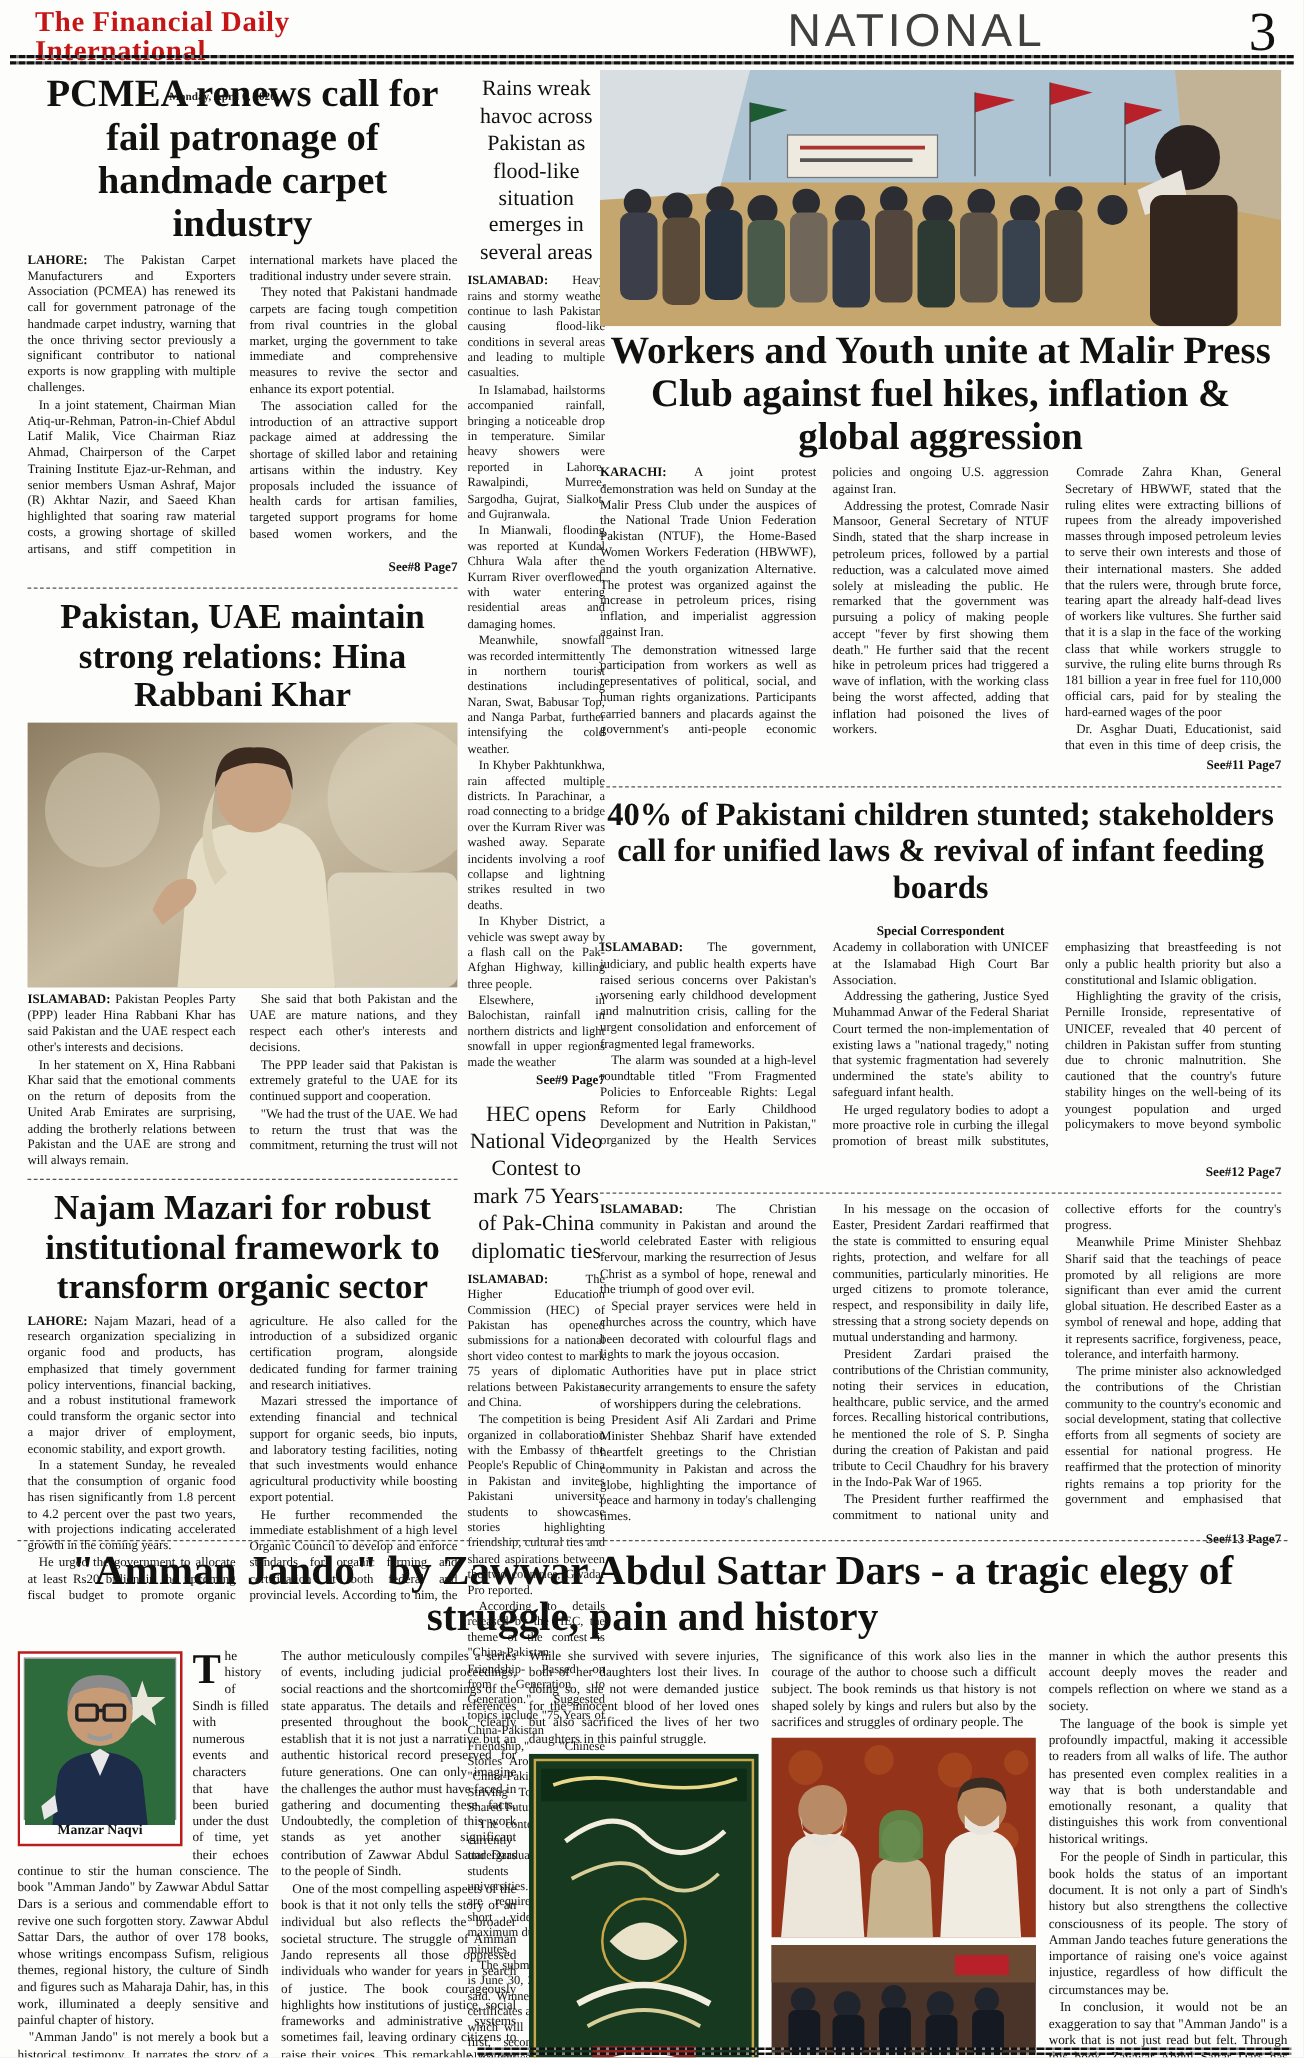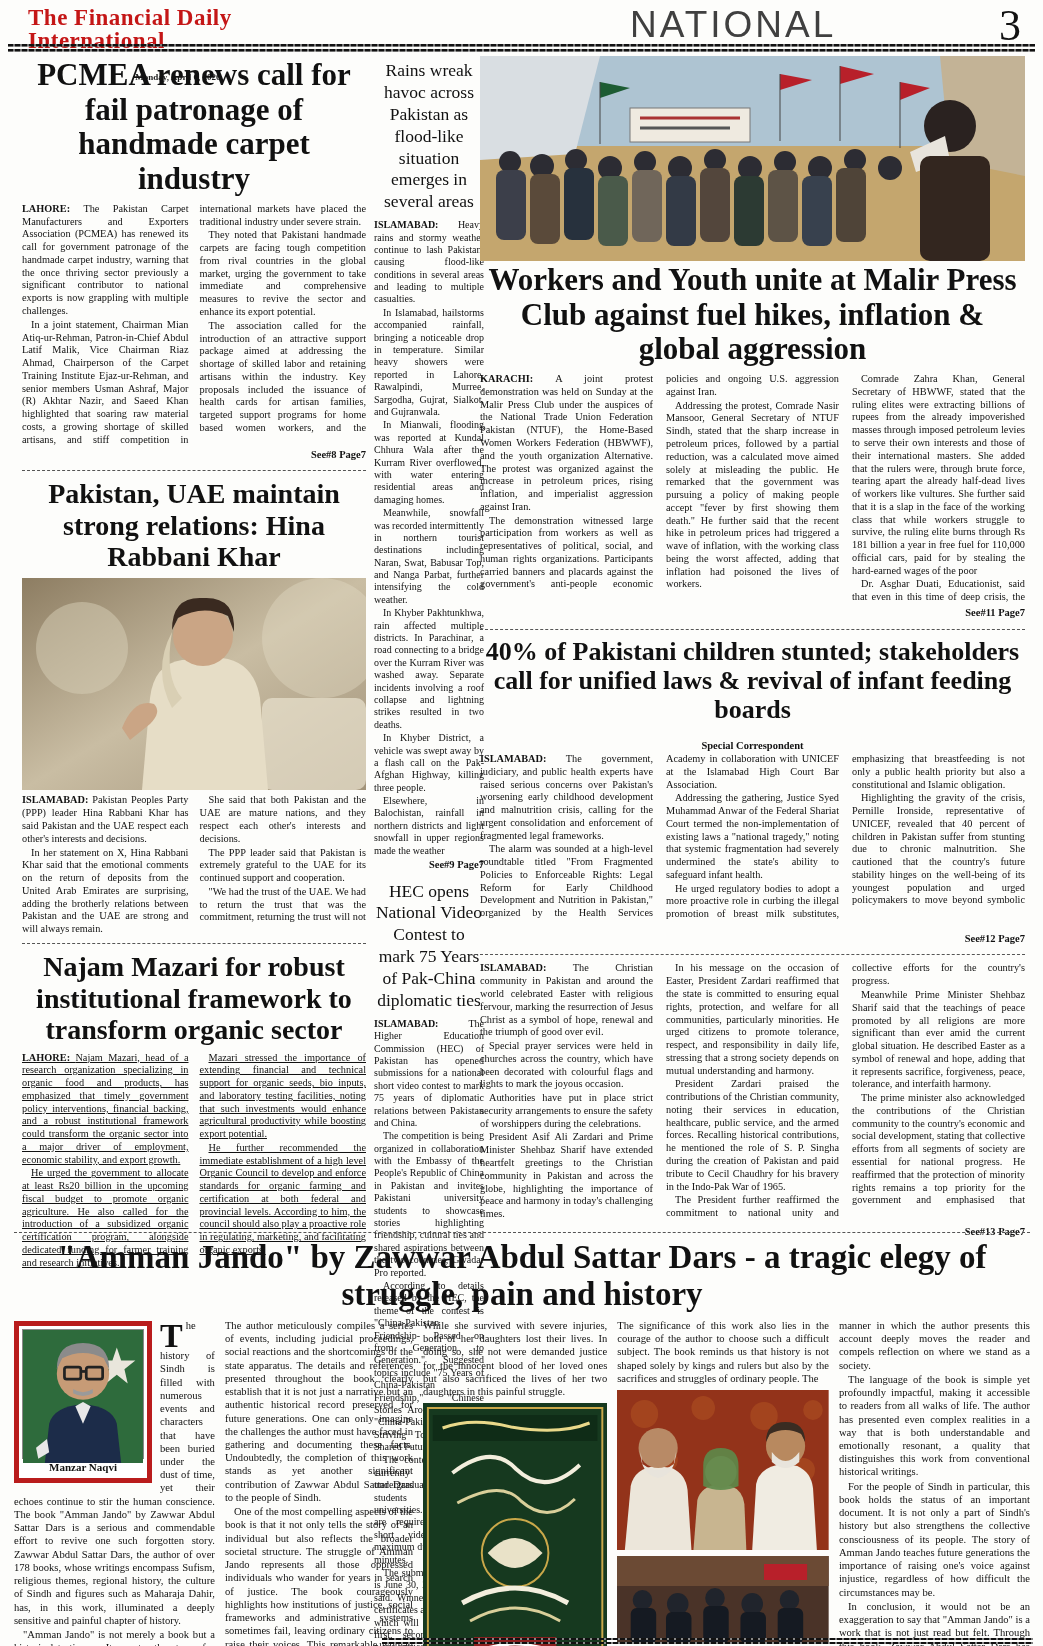--- a/index.html
+++ b/index.html
@@ -41,21 +41,21 @@
   .region-bottom{position:absolute;left:14px;top:1232px;width:1016px;border-top:1.5px dashed #555;padding-top:4px;}
   .clamp{overflow:hidden;}
   
   .bottom-cols{display:flex;gap:10px;margin-top:6px;}
   .bcol{font-size:10.6px;line-height:1.25;text-align:justify;height:342px;overflow:hidden;}
   .bcol p{margin:0 0 1px 0;text-indent:9px;}
   .bcol p:first-child{text-indent:0;}
   .bc1{width:205px;}.bc2{width:192px;}.bc3{width:188px;}.bc4{width:216px;}.bc5{width:195px;}
   .dropcap > p:first-child::first-letter{font-size:34px;font-weight:bold;float:left;line-height:.8;
       padding:3px 3px 0 0;}
-  .portrait{float:left;width:122px;margin:2px 8px 4px 0;border:5px solid #b91c1c;background:#fff;padding:3px;}
+  .portrait{float:left;width:122px;margin:2px 8px 4px 0;border:2px solid #b91c1c;background:#fff;padding:3px;}
   .portrait .ph{height:128px;border:1px solid #888;}
   .portrait .cap{text-align:center;font-weight:bold;font-size:11px;padding-top:2px;}
   .bottom-rule{position:absolute;left:382px;right:10px;bottom:2px;height:6px;
          background:
           repeating-linear-gradient(90deg,#111 0 5px,#888 5px 7px) 0 0/100% 2.2px no-repeat,
           repeating-linear-gradient(90deg,#111 0 5px,#888 5px 7px) 0 100%/100% 2.2px no-repeat;}
 </style>
 </head>
 <body>
 
@@ -113,22 +113,23 @@
           <p>She said that both Pakistan and the UAE are mature nations, and they respect each other's interests and decisions.</p>
           <p>The PPP leader said that Pakistan is extremely grateful to the UAE for its continued support and cooperation.</p>
           <p>"We had the trust of the UAE. We had to return the trust that was the commitment, returning the trust will not damage our relations, we have not seen any statement from the Prime Minister and the Ministry of Foreign Affairs in this regard," she said. -NNI</p>
         </div>
     </div>
 
     <hr class="rule">
 
     <div>
       <div class="hl hl-l">Najam Mazari for robust institutional framework to transform organic sector</div>
-      <div class="body cols2 clamp" style="height:238px;text-decoration:underline;">
+      <div class="body cols2 clamp" style="height:238px;">
           <p><b>LAHORE: </b>Najam Mazari, head of a research organization specializing in organic food and products, has emphasized that timely government policy interventions, financial backing, and a robust institutional framework could transform the organic sector into a major driver of employment, economic stability, and export growth.</p>
+          <p>In a statement Sunday, he revealed that the consumption of organic food has risen significantly from 1.8 percent to 4.2 percent over the past two years, with projections indicating accelerated growth in the coming years.</p>
           <p>He urged the government to allocate at least Rs20 billion in the upcoming fiscal budget to promote organic agriculture. He also called for the introduction of a subsidized organic certification program, alongside dedicated funding for farmer training and research initiatives.</p>
           <p>Mazari stressed the importance of extending financial and technical support for organic seeds, bio inputs, and laboratory testing facilities, noting that such investments would enhance agricultural productivity while boosting export potential.</p>
           <p>He further recommended the immediate establishment of a high level Organic Council to develop and enforce standards for organic farming and certification at both federal and provincial levels. According to him, the council should also play a proactive role in regulating, marketing, and facilitating organic exports.</p>
         </div>
     </div>
   </div>
 
   <div class="region-mid">
     <div>
       <div class="mid-head">Rains wreak havoc across Pakistan as flood-like situation emerges in several areas</div>

